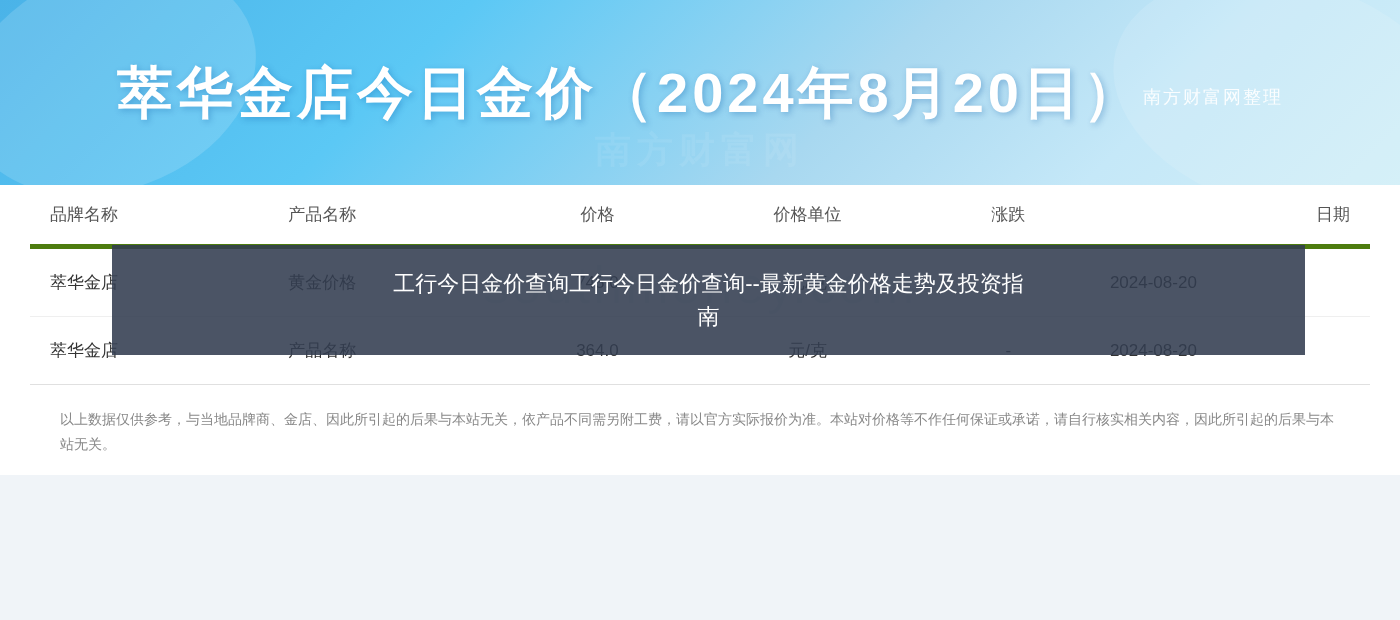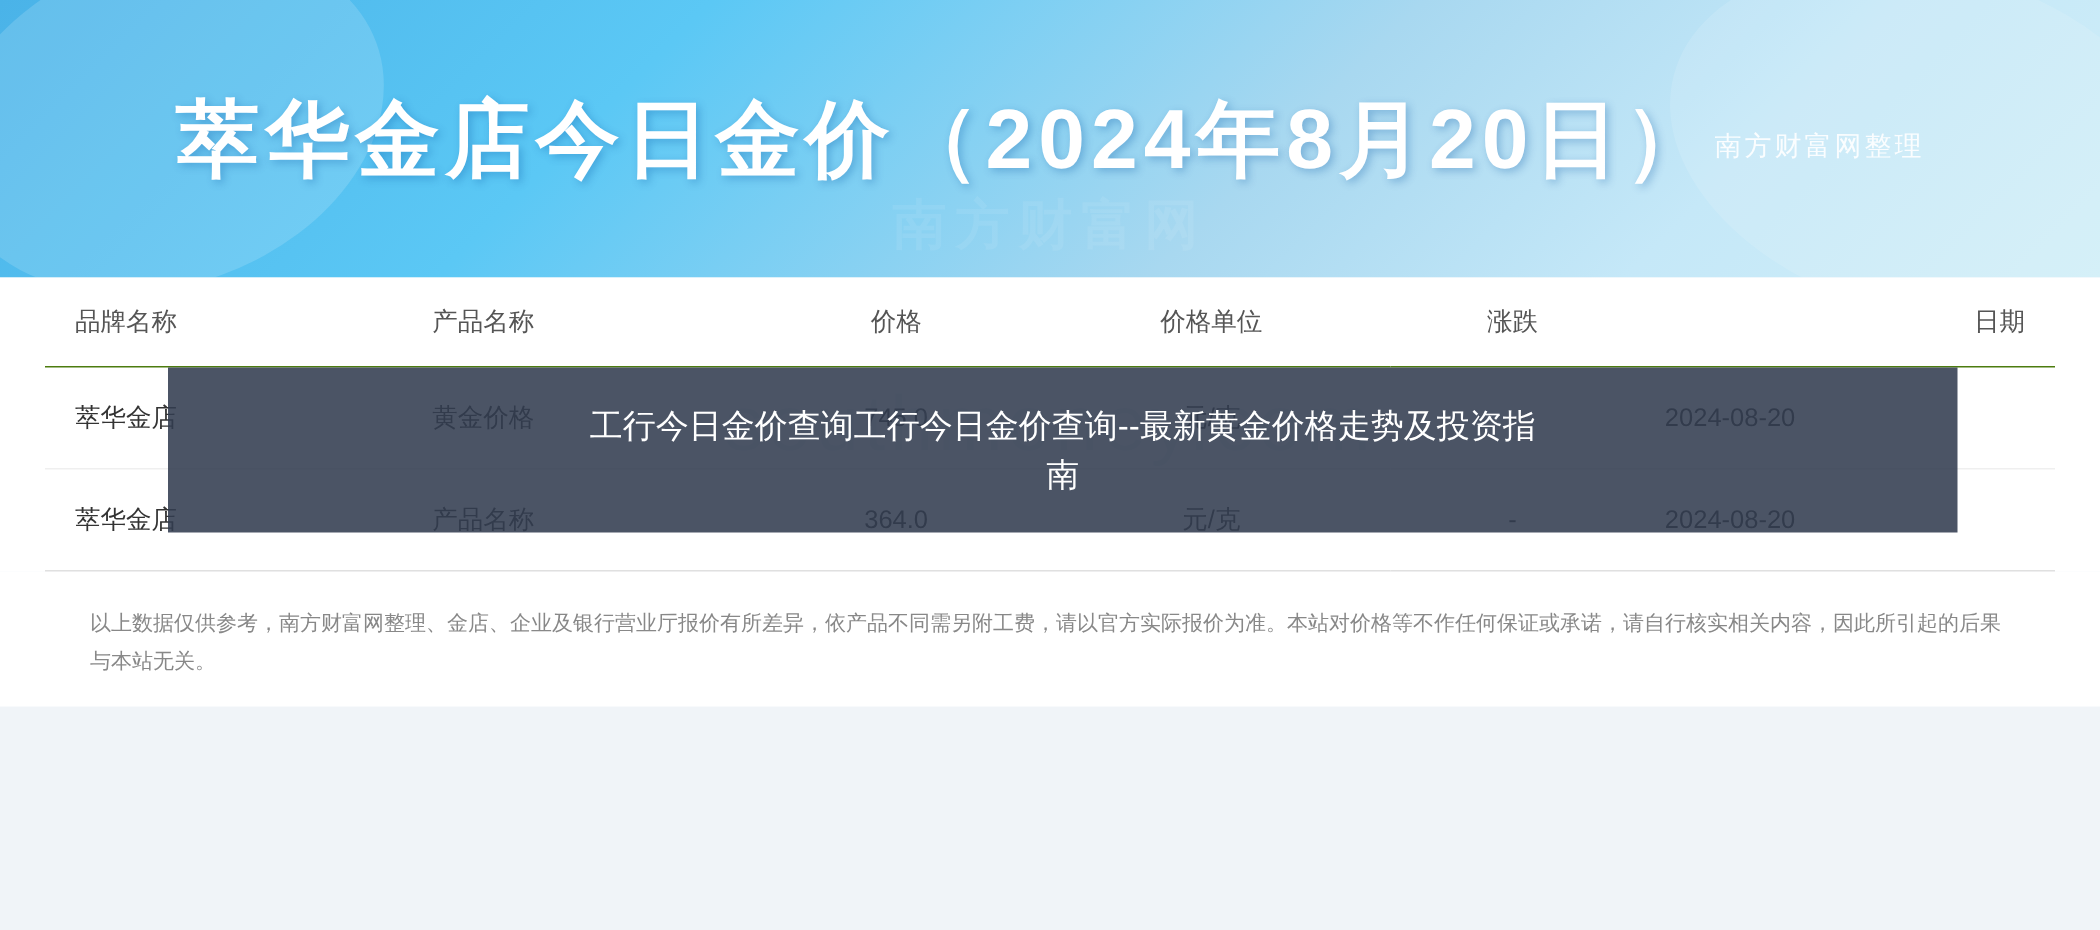--- a/index.html
+++ b/index.html
@@ -88,21 +88,21 @@
       padding: 0 30px;
       position: relative;
     }
 
     table {
       width: 100%;
       border-collapse: collapse;
     }
 
     thead tr {
-      border-bottom: 1px solid #4d7c0f;
+      border-bottom: 5px solid #4d7c0f;
     }
 
     thead th {
       padding: 18px 20px;
       font-size: 17px;
       font-weight: 500;
       color: #555;
       text-align: left;
     }
 
@@ -231,14 +231,14 @@
     <div class="table-watermark">southmoney.com</div>
   </div>
 
   <div class="tooltip-overlay">
     <div>工行今日金价查询工行今日金价查询--最新黄金价格走势及投资指</div>
     <div>南</div>
   </div>
 </div>
 
 <div class="footer">
-  <p>以上数据仅供参考，南方财富网整理、金店、企业及银行营业厅报价有所差异，依产品不同需另附工费，请以官方实际报价为准。本站对价格等不作任何保证或承诺，请自行核实相关内容，因此所引起的后果与本站无关。</p>
+  <p>以上数据仅供参考，与当地品牌商、金店、因此所引起的后果与本站无关，依产品不同需另附工费，请以官方实际报价为准。本站对价格等不作任何保证或承诺，请自行核实相关内容，因此所引起的后果与本站无关。</p>
 </div>
 
 </body></html>

